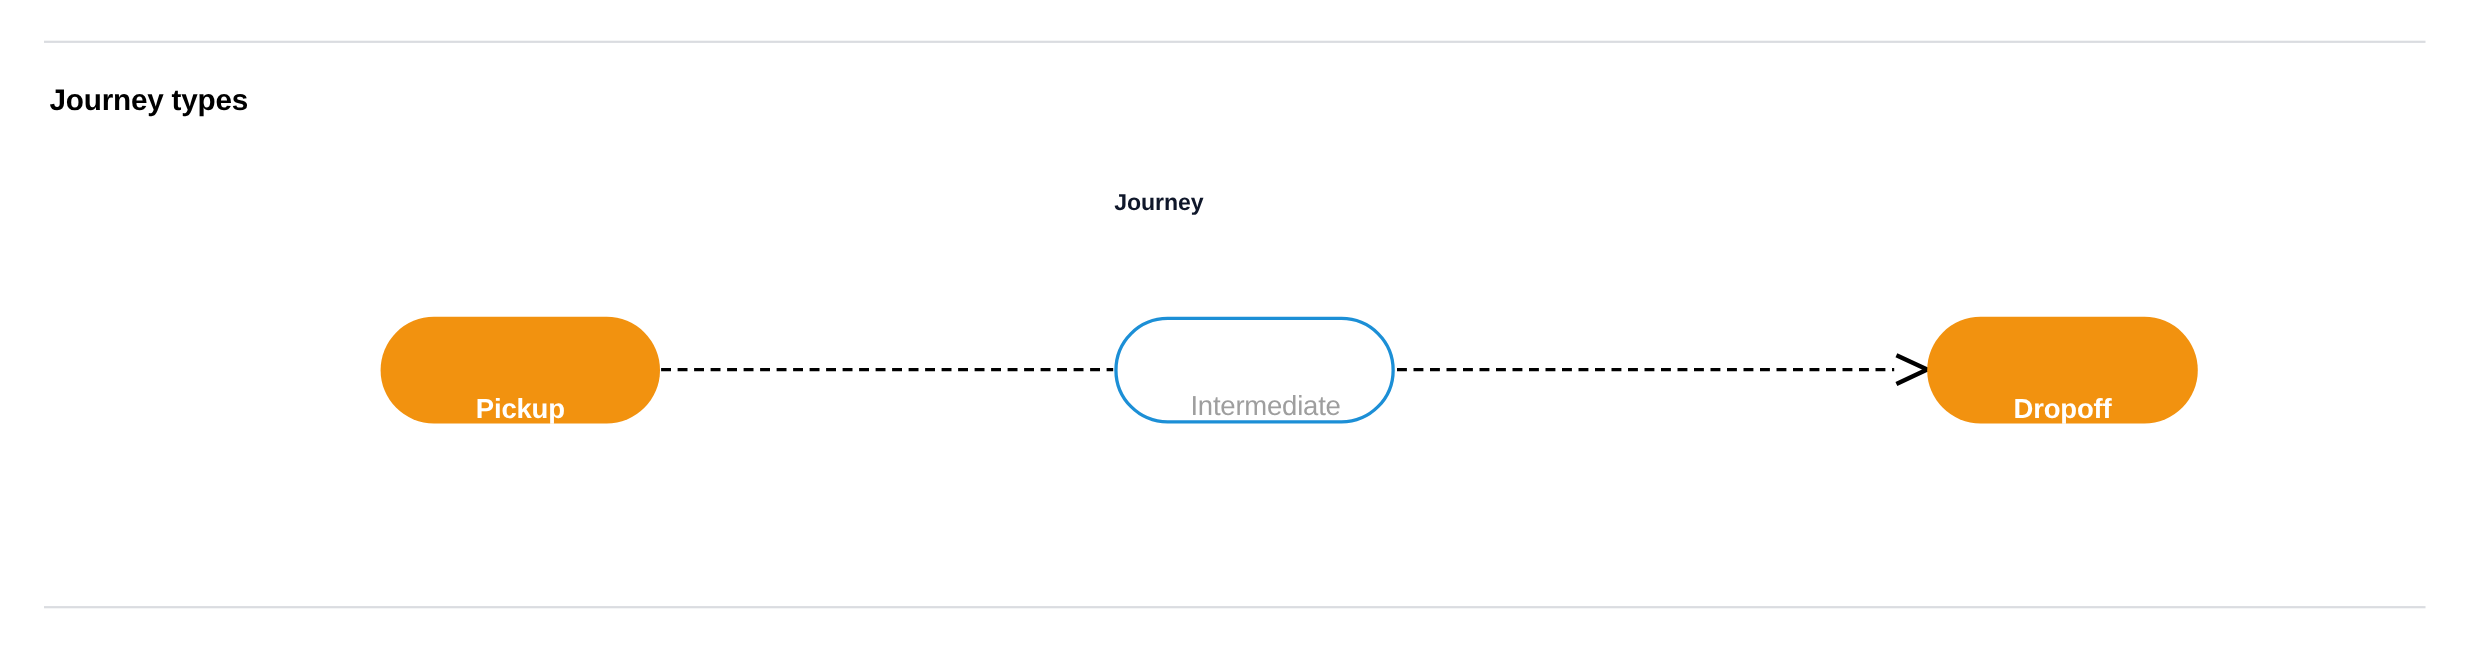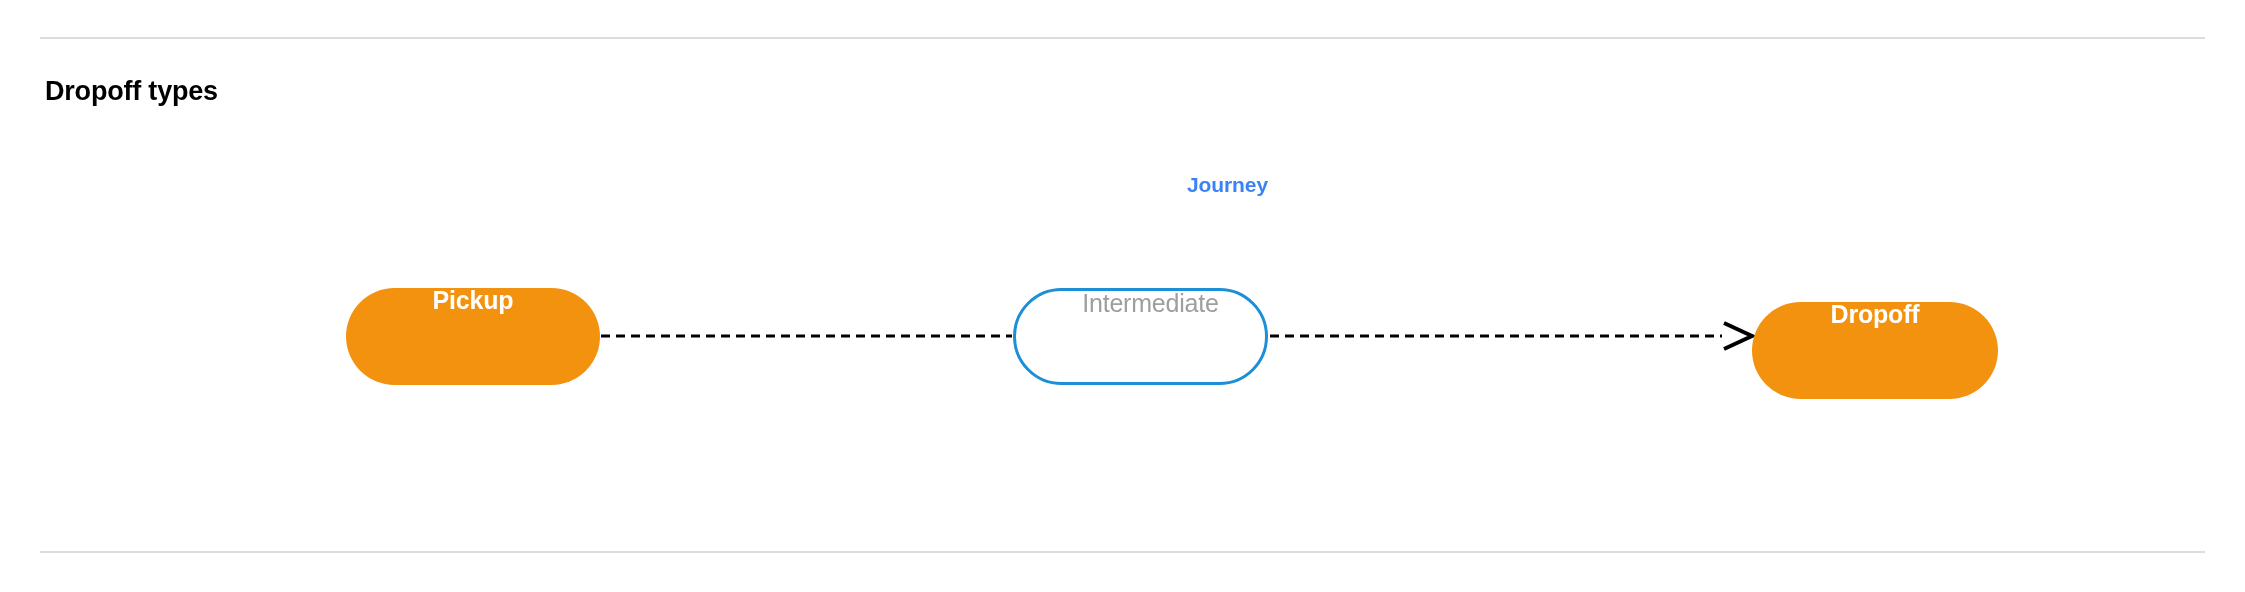--- a/index.html
+++ b/index.html
@@ -49,37 +49,37 @@
     top: 0;
     width: 2245px;
     height: 592px;
   }
 
   #journey-label {
     position: absolute;
     left: 1013px;
     top: 173px;
     width: 255px;
-    text-align: right;
+    text-align: left;
     font-size: 21px;
     font-weight: bold;
-    color: #3b82f6;
+    color: #0f172a;
     letter-spacing: -0.1px;
     white-space: nowrap;
   }
 
   
   .node {
     position: absolute;
     top: 288px;
     height: 97px;
     border-radius: 49px;
     box-sizing: border-box;
     display: flex;
-    align-items: flex-start;
+    align-items: flex-end;
     justify-content: center;
     white-space: nowrap;
   }
   .node-label {
     line-height: 1;
   }
 
   #node-pickup {
     left: 346px;
     width: 254px;
@@ -103,21 +103,20 @@
     font-weight: normal;
     color: #9e9e9e;
     letter-spacing: -0.2px;
     margin-left: 20px;
   }
 
   #node-dropoff {
     left: 1752px;
     width: 246px;
     background: #F2920F;
-    margin-top: 14px;
   }
   #node-dropoff .node-label {
     font-size: 25px;
     font-weight: bold;
     color: #ffffff;
     letter-spacing: -0.2px;
   }
 
   
   #connectors {
@@ -129,21 +128,21 @@
     pointer-events: none;
   }
 </style>
 </head>
 <body>
 
 <div id="page">
 
   <div class="divider" id="divider-top"></div>
 
-  <div id="page-title">Dropoff types</div>
+  <div id="page-title">Journey types</div>
 
   <div id="diagram">
 
     <div id="journey-label">Journey</div>
 
     <svg id="connectors" viewBox="0 0 2245 592" width="2245" height="592" xmlns="http://www.w3.org/2000/svg">
       <line x1="601" y1="336" x2="1012" y2="336" stroke="#000000" stroke-width="3" stroke-dasharray="9 6" stroke-linecap="butt"></line>
       <line x1="1270" y1="336" x2="1722" y2="336" stroke="#000000" stroke-width="3" stroke-dasharray="9 6" stroke-linecap="butt"></line>
       <polyline points="1724,323 1752,336 1724,349" fill="none" stroke="#000000" stroke-width="4" stroke-linecap="butt" stroke-linejoin="miter"></polyline>
     </svg>

